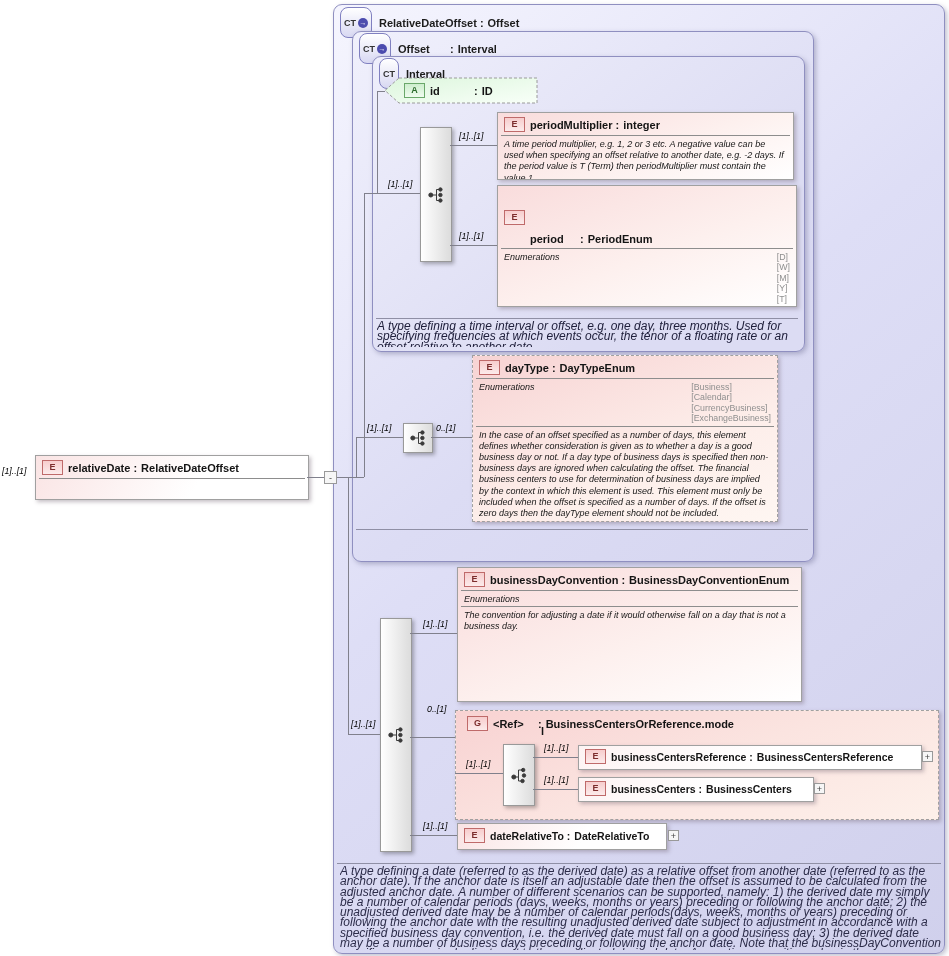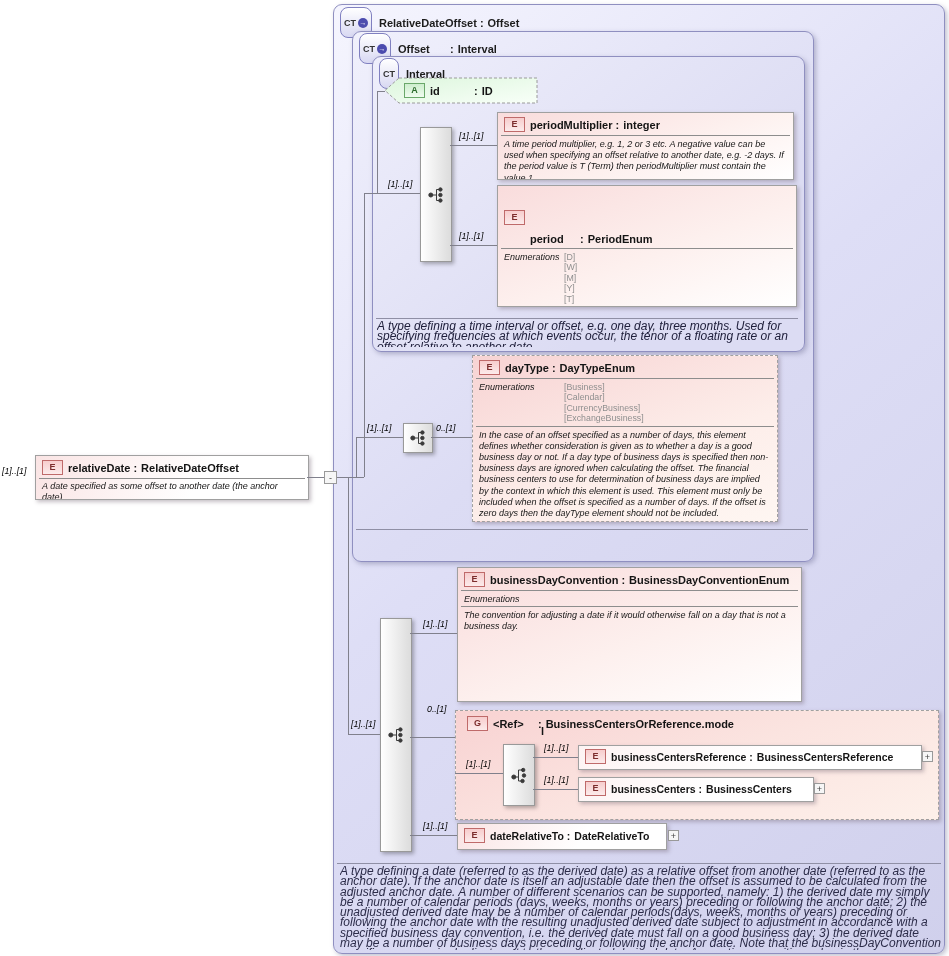--- a/index.html
+++ b/index.html
@@ -28,21 +28,21 @@
   .bg-white{background:linear-gradient(135deg,#fdf3f3 0%,#ffffff 55%);}
   .dashed{border-style:dashed;}
   .ehdr{display:flex;align-items:center;gap:5px;padding:4px 6px 3px;font-size:11px;
     font-weight:bold;color:#141414;white-space:nowrap;}
   .tag{display:inline-block;width:19px;min-width:19px;height:13px;border:1px solid #bf6a6a;
     background:linear-gradient(#f7cdcd,#fcebeb);color:#7c2d2d;font-size:9px;font-weight:bold;
     text-align:center;line-height:12px;}
   .tag.green{border-color:#6aa86a;background:linear-gradient(#cdeecd,#effcef);color:#2d6b2d;}
   .sep{border-top:1px solid #8d8d8d;margin:0 3px;}
   .desc{font-style:italic;font-size:9px;line-height:11.2px;color:#161616;padding:3px 6px;}
-  .enumrow{display:flex;padding:3px 6px 2px;font-size:9px;}
+  .enumrow{display:flex;padding:3px 6px 2px;font-size:9px;justify-content:space-between;}
   .enumlab{font-style:italic;color:#161616;min-width:60px;}
   .enumlab.wide{min-width:85px;}
   .enumvals{color:#8f8f8f;font-size:8.8px;line-height:10.4px;}
   .enumvals div{white-space:nowrap;}
   
   .conn{position:absolute;border:1px solid #999;display:flex;align-items:center;
     justify-content:center;background:linear-gradient(to right,#ffffff 0%,#ececec 55%,#dcdcdc 100%);
     box-shadow:2px 2px 4px rgba(0,0,0,.3);}
   .hl{position:absolute;height:0;border-top:1px solid #80808c;}
   .vl{position:absolute;width:0;border-left:1px solid #80808c;}
@@ -277,21 +277,20 @@
   </div>
   <div class="pm" style="left:668px;top:830px;">+</div>
 
   <div class="mult" style="left:2px;top:466px;">[1]..[1]</div>
   <div class="ebox bg-lite" style="left:35px;top:455px;width:272px;height:43px;">
     <div class="ehdr">
         <span class="tag">E</span>
       <span><b>relativeDate</b> <b class="c">:</b><b>RelativeDateOffset</b></span>
       </div>
     <div class="sep"></div>
-    <div class="desc" style="padding:2px 6px;">A date specified as some offset to another date (the anchor date).</div>
   </div>
   <div class="hl" style="left:307px;top:477px;width:17px;"></div>
   <div class="pm" style="left:324px;top:471px;width:13px;height:13px;line-height:12px;">-</div>
   <div class="hl" style="left:337px;top:477px;width:27px;"></div>
 
   <div class="vl" style="left:348px;top:477px;height:257px;"></div>
   <div class="hl" style="left:348px;top:734px;width:32px;"></div>
   <div class="mult" style="left:351px;top:719px;">[1]..[1]</div>
 
   <div class="vl" style="left:356px;top:437px;height:40px;"></div>

